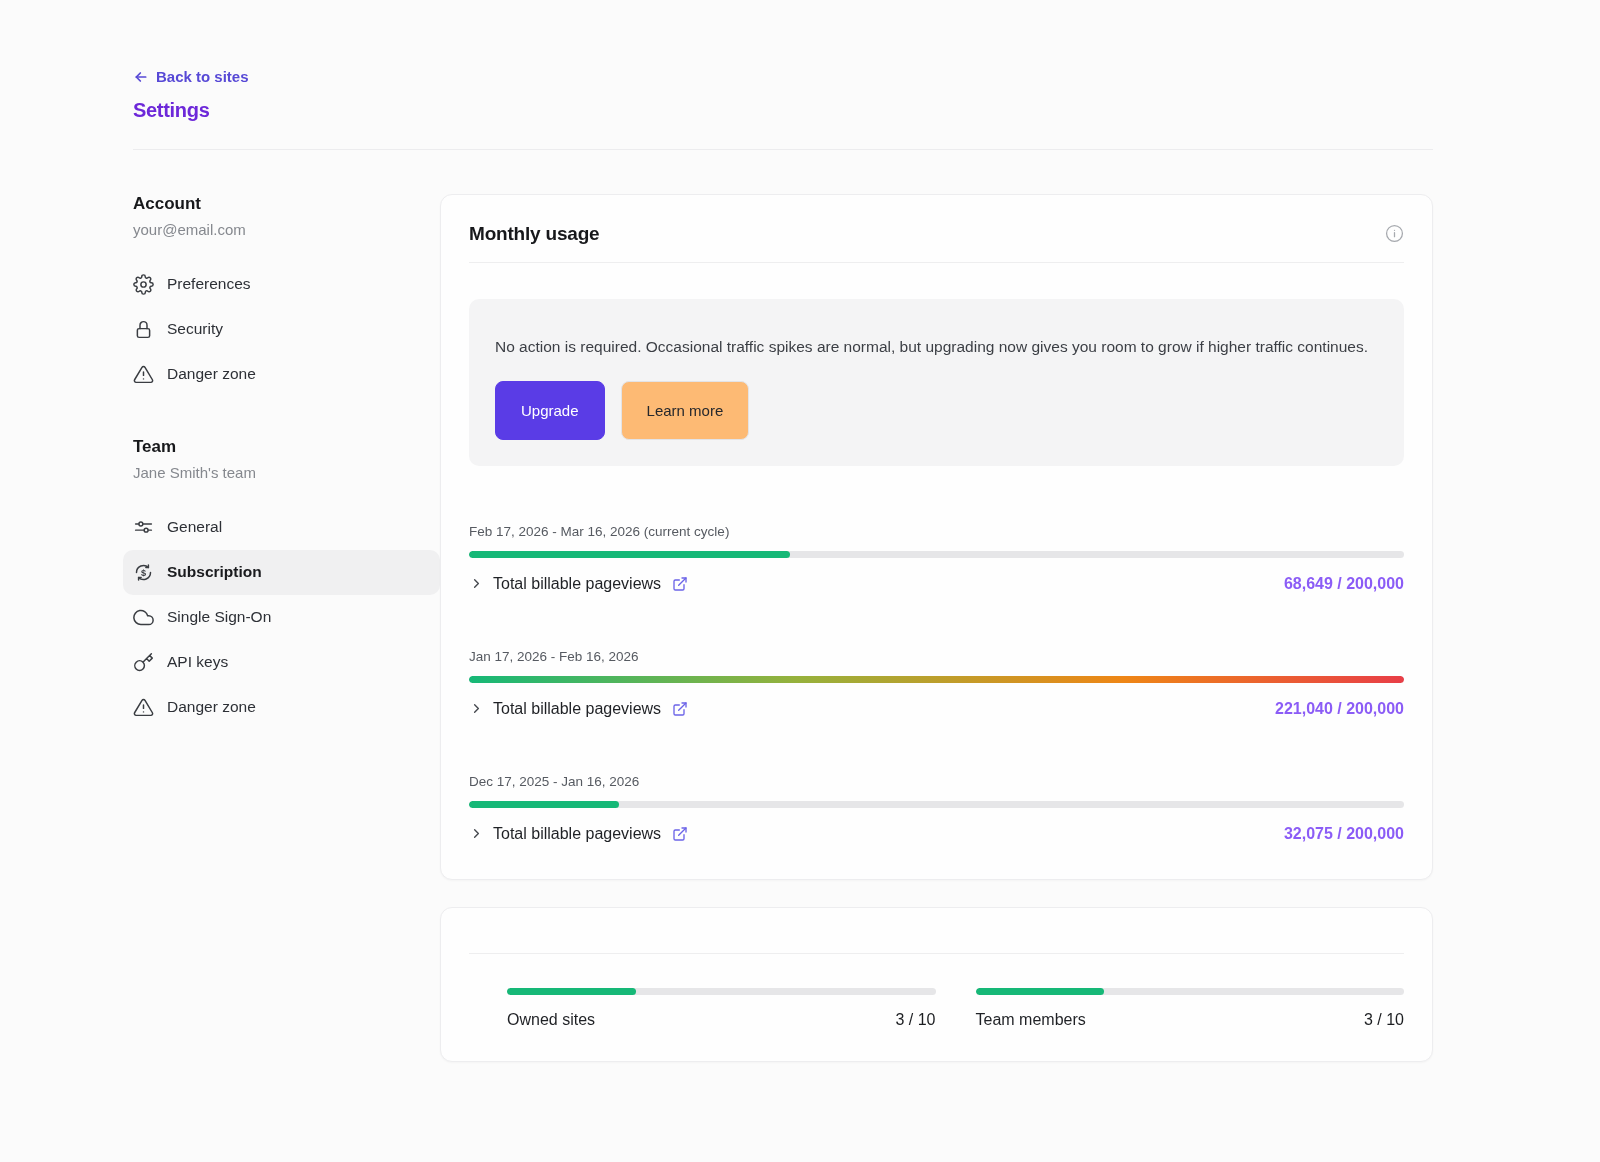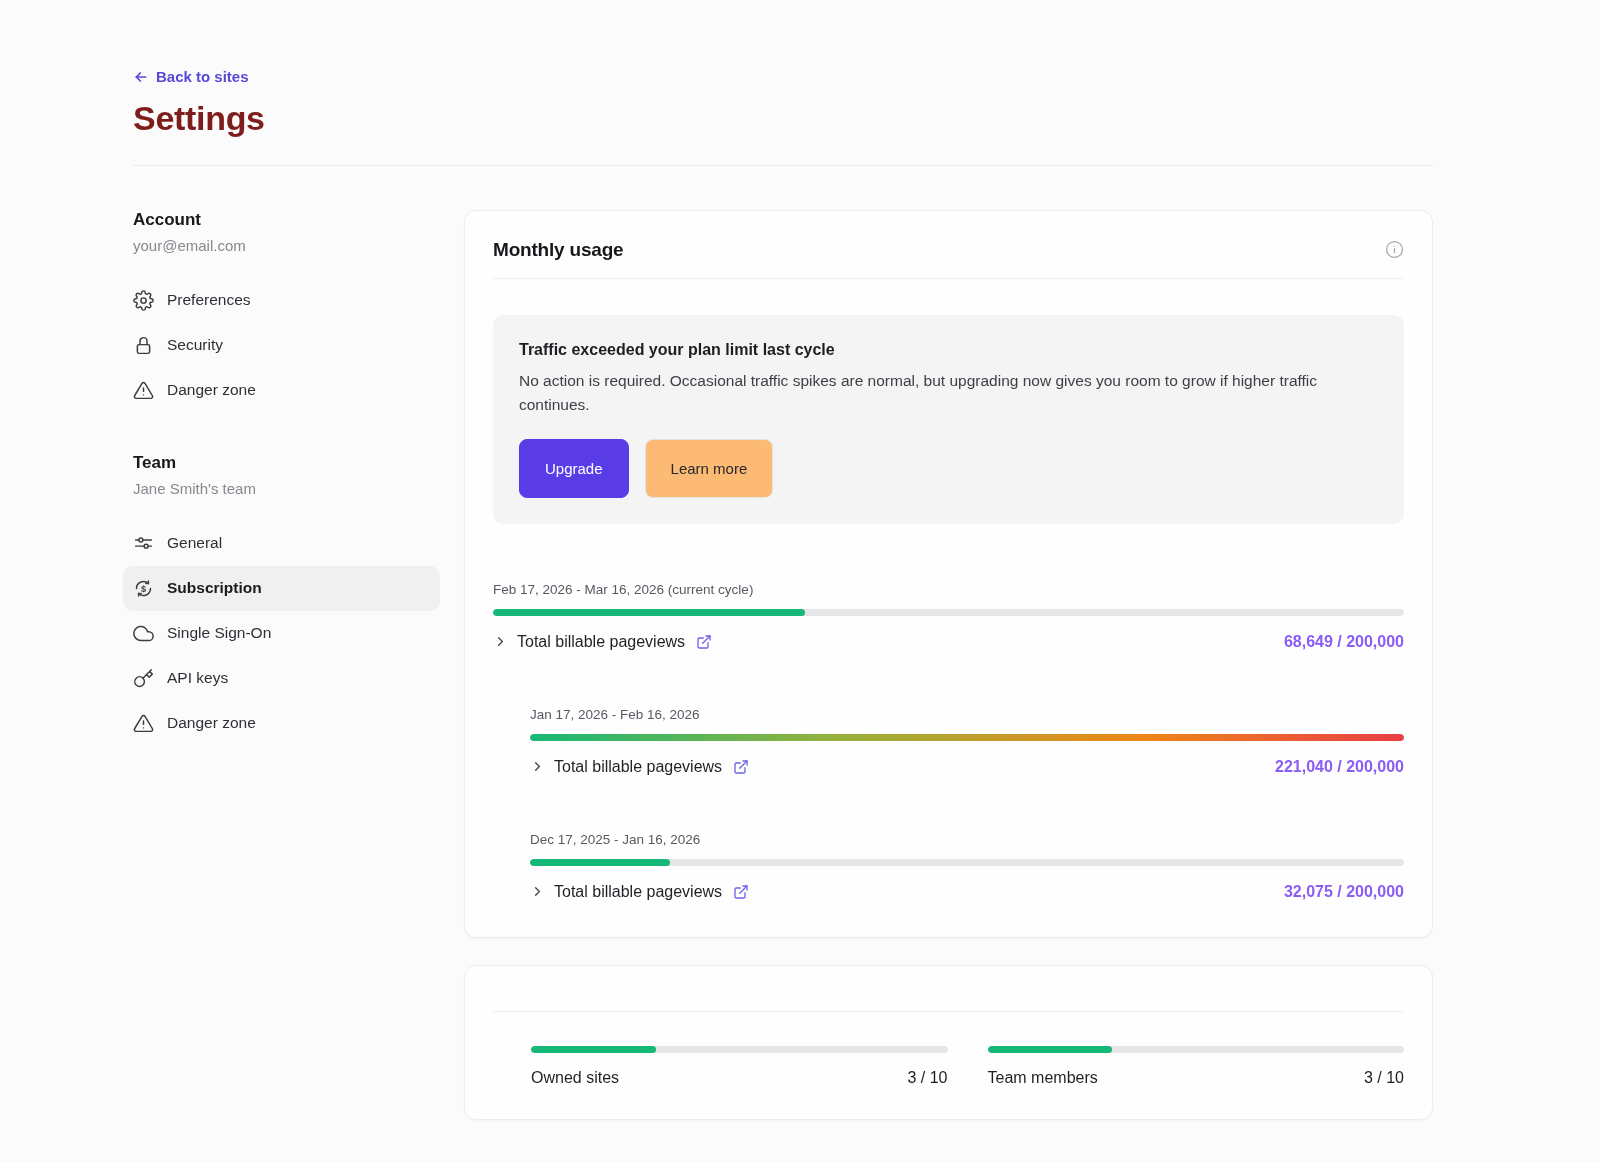--- a/index.html
+++ b/index.html
@@ -12,25 +12,25 @@
   }
   .container { width: 1300px; margin-left: 133px; padding-top: 48px; }
 
   
   .back-link {
     display: inline-flex; align-items: center; gap: 7px;
     color: #5749d6; font-size: 15px; font-weight: 700;
     text-decoration: none; cursor: pointer; margin-top: 20px;
   }
   .back-link svg { width: 16px; height: 16px; }
-  .page-title { font-size: 34px; font-weight: 700; color: #7f1d1d; margin-top: 10px; letter-spacing: -0.3px; }
+  .page-title { font-size: 20px; font-weight: 700; color: #6d28d9; margin-top: 10px; letter-spacing: -0.3px; }
   .header-rule { border: none; border-top: 1px solid #ececee; margin-top: 27px; }
 
   
-  .layout { display: grid; grid-template-columns: 307px 1fr; gap: 24px; margin-top: 44px; }
+  .layout { display: grid; grid-template-columns: 307px 1fr; margin-top: 44px; }
 
   
   .side-section-title { font-size: 17px; font-weight: 700; color: #17181b; }
   .side-section-sub { font-size: 15px; color: #85888e; margin-top: 7px; }
   .nav-list { margin-top: 24px; margin-left: -10px; margin-bottom: 40px; }
   .nav-item {
     display: flex; align-items: center; gap: 13px;
     padding: 12px 10px; border-radius: 10px; cursor: pointer;
     font-size: 15.5px; color: #2d3036;
   }
@@ -57,21 +57,21 @@
   .alert { background: #f4f4f5; border-radius: 10px; padding: 26px; margin-top: 36px; }
   .alert-title { font-size: 16px; font-weight: 700; color: #1c1e21; }
   .alert-body { font-size: 15.5px; color: #3c3f45; line-height: 1.55; margin-top: 10px; max-width: 900px; }
   .alert-buttons { display: flex; gap: 16px; margin-top: 22px; }
   .btn { font-family: inherit; font-size: 15px; font-weight: 500; border-radius: 8px; cursor: pointer; padding: 20px 25px; }
   .btn-primary { background: #5a3ce6; color: #ffffff; border: 1px solid #5a3ce6; }
   .btn-secondary { background: #fdba74; color: #26282c; border: 1px solid #e3e3e6; }
 
   
   .cycles { margin-top: 58px; }
-  .cycle + .cycle { margin-top: 56px; margin-left: 37px; }
+  .cycle + .cycle { margin-top: 56px; }
   .cycle-period { font-size: 13.5px; color: #565a61; }
   .track { height: 7px; background: #e6e6e8; border-radius: 4px; margin-top: 12px; overflow: hidden; }
   .fill { height: 100%; border-radius: 4px; background: #16b877; }
   .fill.gradient { background: linear-gradient(90deg, #16b877 0%, #96b13c 35%, #ee8616 70%, #e83e47 100%); }
   .cycle-row { display: flex; align-items: center; justify-content: space-between; margin-top: 17px; }
   .cycle-left { display: flex; align-items: center; gap: 9px; cursor: pointer; }
   .chev { display: inline-flex; color: #45484e; }
   .chev svg { width: 15px; height: 15px; }
   .cycle-metric-label { font-size: 16px; font-weight: 500; color: #1f2125; }
   .ext { display: inline-flex; color: #6b63e8; cursor: pointer; margin-left: 2px; }
@@ -208,21 +208,20 @@
             <svg viewBox="0 0 24 24" fill="none" stroke="currentColor" stroke-width="1.6" stroke-linecap="round">
                 <circle cx="12" cy="12" r="10"></circle>
                 <line x1="12" y1="16" x2="12" y2="11"></line>
                 <line x1="12" y1="8" x2="12.01" y2="8"></line>
               </svg>
           </span>
         </div>
         <hr class="card-rule">
 
         <div class="alert">
-          <h3 class="alert-title">Traffic exceeded your plan limit last cycle</h3>
           <p class="alert-body">No action is required. Occasional traffic spikes are normal, but upgrading now gives you room to grow if higher traffic continues.</p>
           <div class="alert-buttons">
             <button class="btn btn-primary">Upgrade</button>
             <button class="btn btn-secondary">Learn more</button>
           </div>
         </div>
 
         <div class="cycles">
 
           <div class="cycle">

